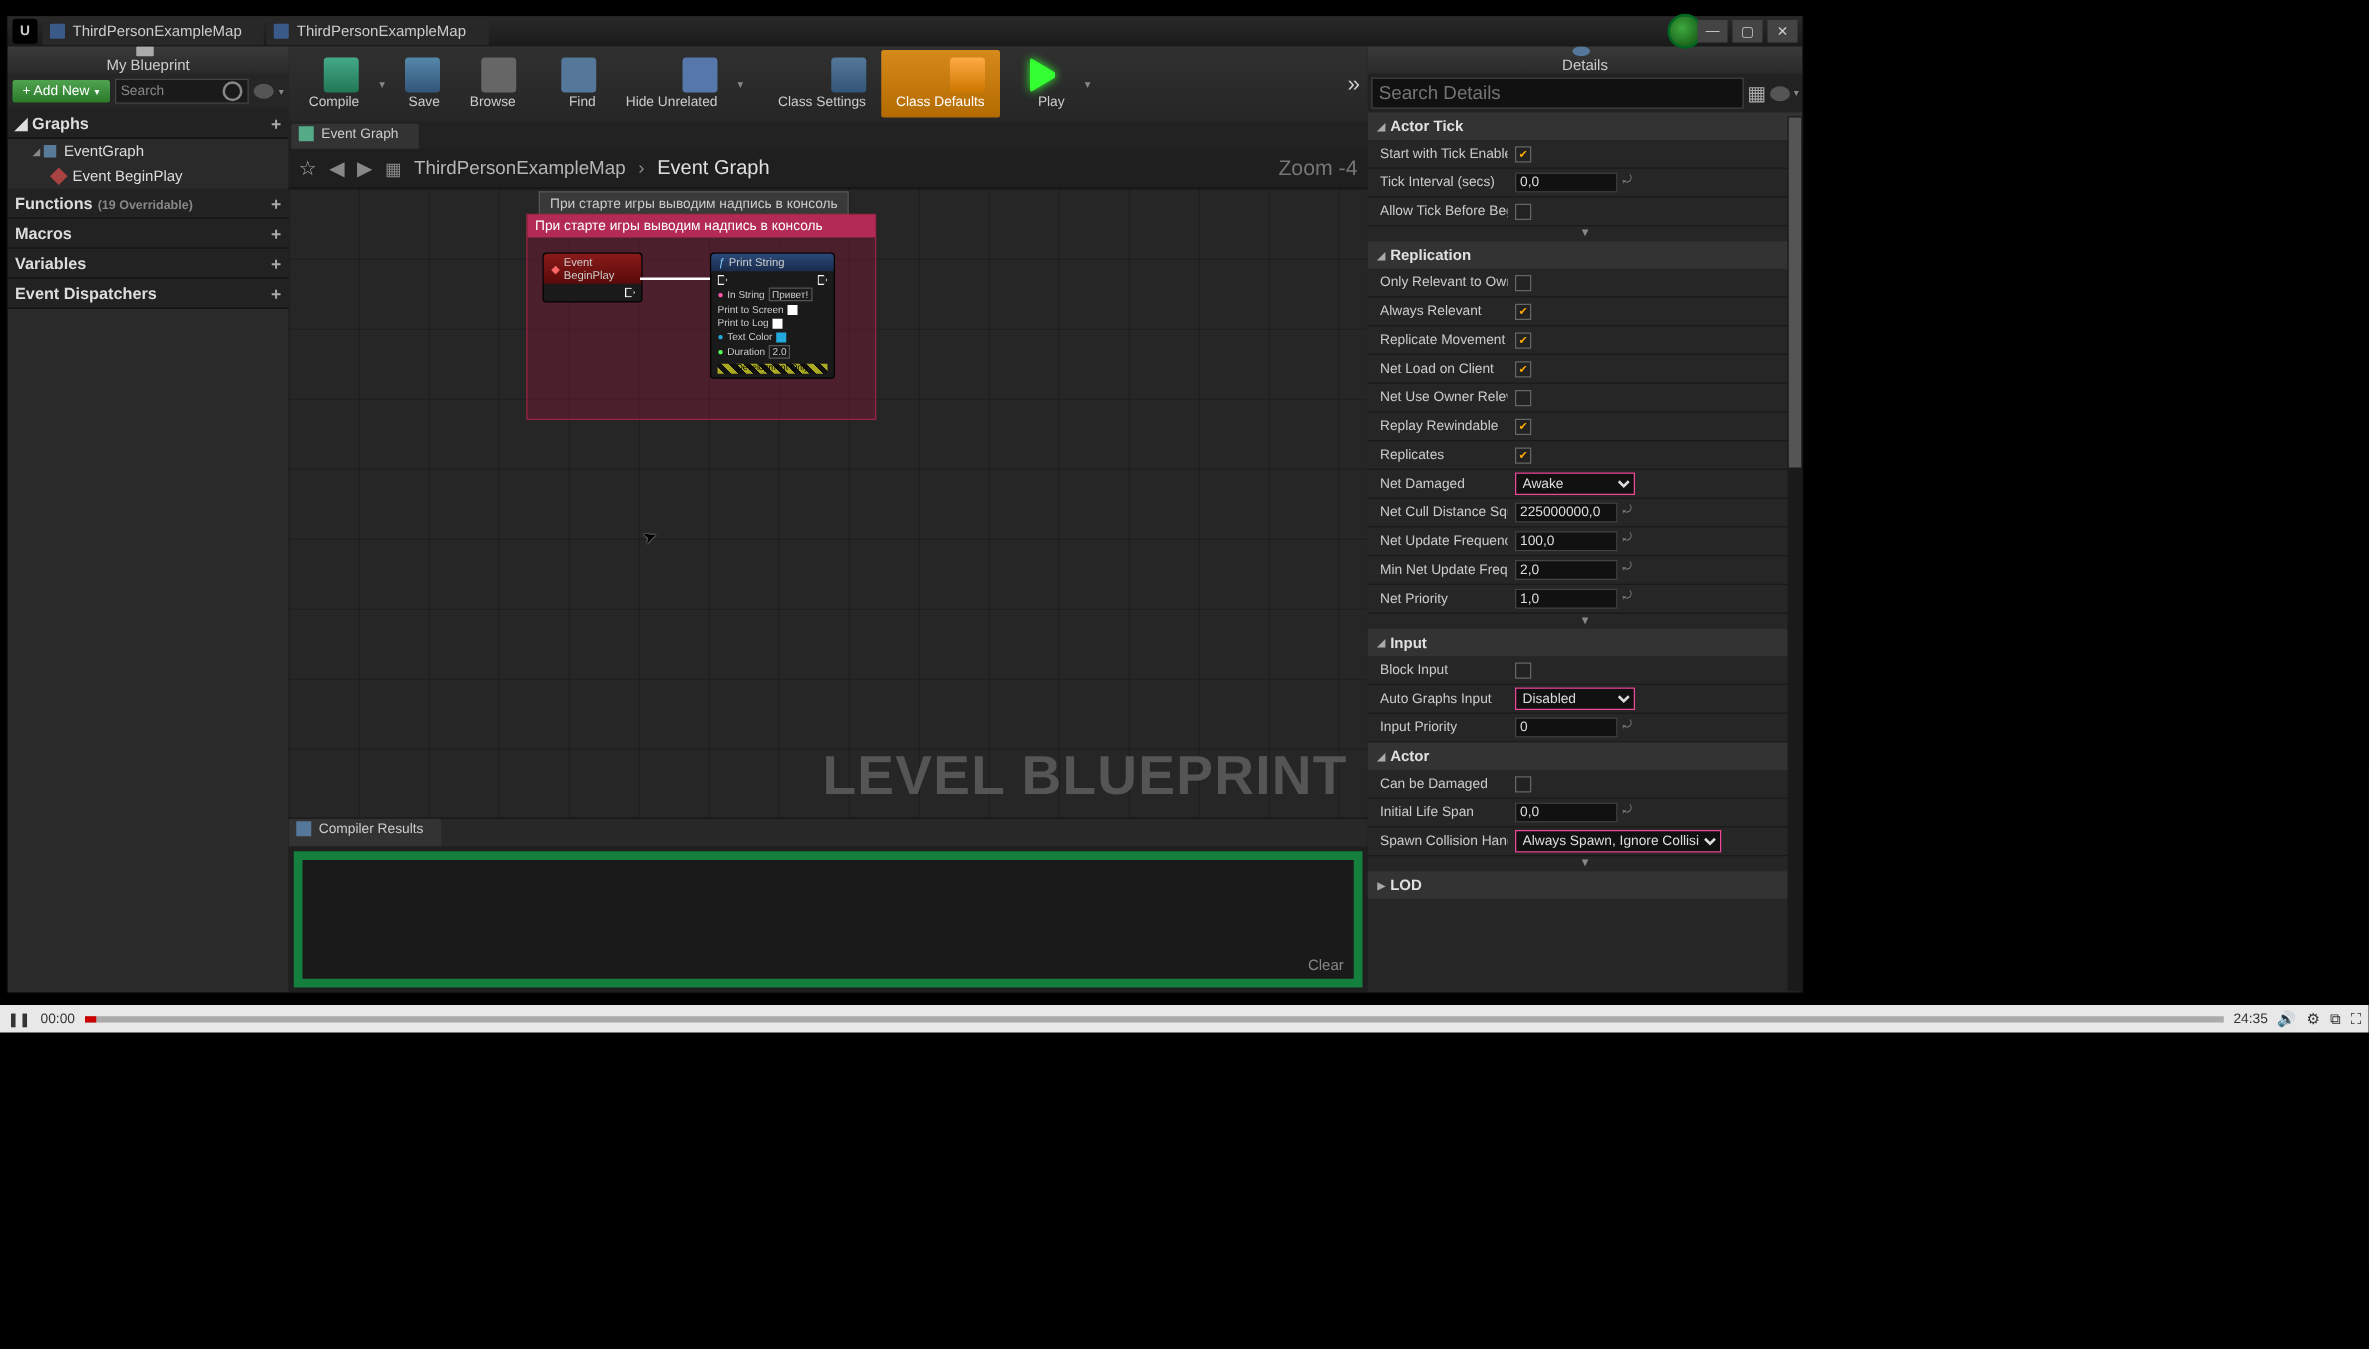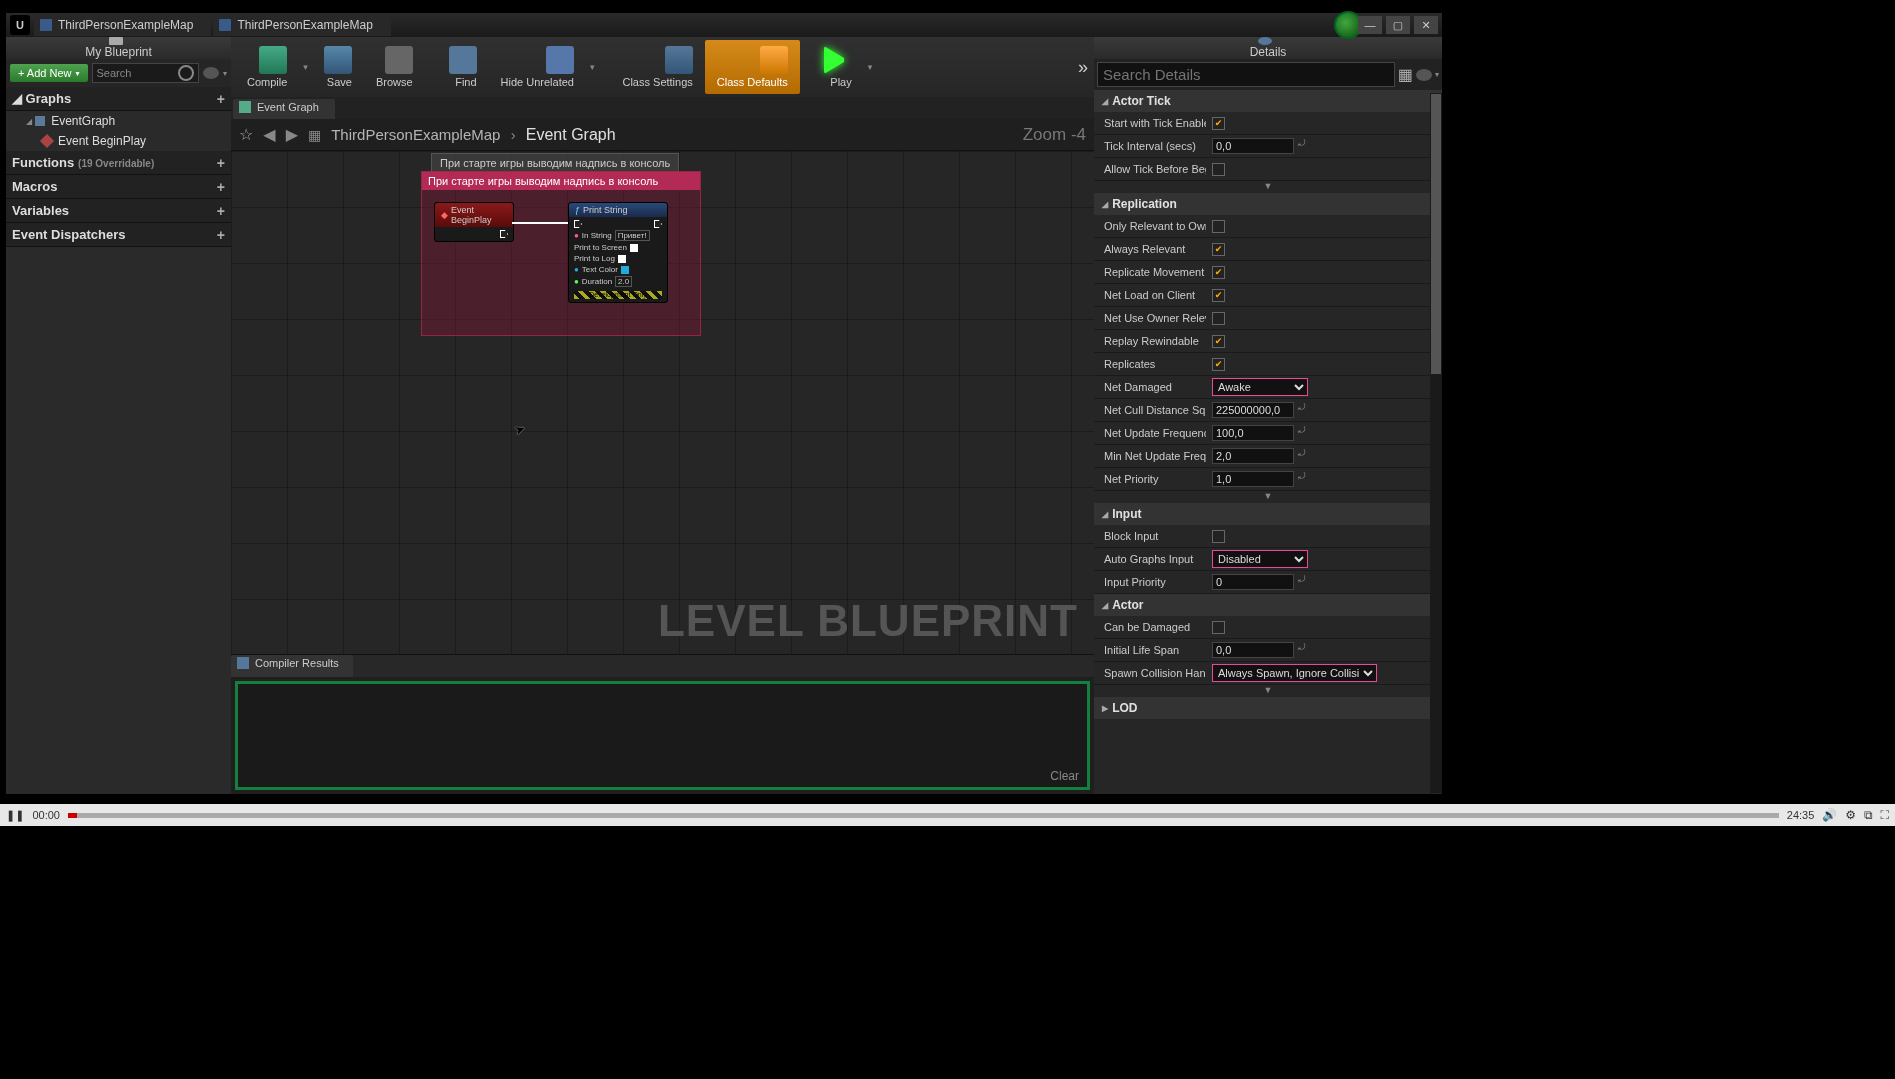--- a/index.html
+++ b/index.html
@@ -76,21 +76,21 @@
 .row.r { justify-content:flex-end; }
 .wire { position:absolute; left:90px; top:32px; width:58px; height:2px; background:#fff; }
 .chk { width:8px; height:8px; background:#fff; display:inline-block; }
 .clr { width:8px; height:8px; background:#2ad; display:inline-block; }
 .stripes { margin-top:2px; height:8px; background:repeating-linear-gradient(45deg,#aa2,#aa2 4px,#111 4px,#111 8px); font-size:7px; text-align:center; color:#000; line-height:8px; }
 .cursor { position:absolute; left:283px; top:270px; color:#000; font-size:14px; text-shadow:0 0 1px #fff; transform:rotate(-20deg); }
 .results { height:140px; background:#1f1f1f; border-top:1px solid #111; display:flex; flex-direction:column; }
 .results-tab { height:22px; background:#282828; display:flex; }
 .results-tab .rt { background:#333; color:#ccc; font-size:11px; padding:2px 14px 2px 24px; position:relative; border-radius:2px 2px 0 0; }
 .results-tab .rt::before { content:""; position:absolute; left:6px; width:12px; height:12px; background:#579; }
-.results-body { flex:1; background:#1a1a1a; margin:4px; border:3px solid #15803d; position:relative; }
+.results-body { flex:1; background:#1a1a1a; margin:4px; border:7px solid #15803d; position:relative; }
 .clear-btn { position:absolute; right:8px; bottom:4px; color:#888; font-size:12px; }
 
 .right { width:348px; background:#262626; display:flex; flex-direction:column; }
 .dsearch { display:flex; align-items:center; padding:3px; gap:3px; background:#222; }
 .dsearch input { flex:1; background:#111; border:1px solid #444; color:#888; font-size:15px; padding:3px 5px; }
 .det-sec { background:#333; color:#e0e0e0; font-size:12px; font-weight:bold; padding:4px 8px; display:flex; align-items:center; }
 .det-sec::before { content:"◢"; font-size:8px; margin-right:4px; color:#aaa; transform:rotate(0deg); }
 .det-sec.collapsed::before { content:"▶"; transform:none; }
 .drow { display:flex; align-items:center; height:23px; font-size:11px; color:#ccc; border-bottom:1px solid #1a1a1a; }
 .dlabel { width:112px; padding-left:10px; overflow:hidden; white-space:nowrap; }

